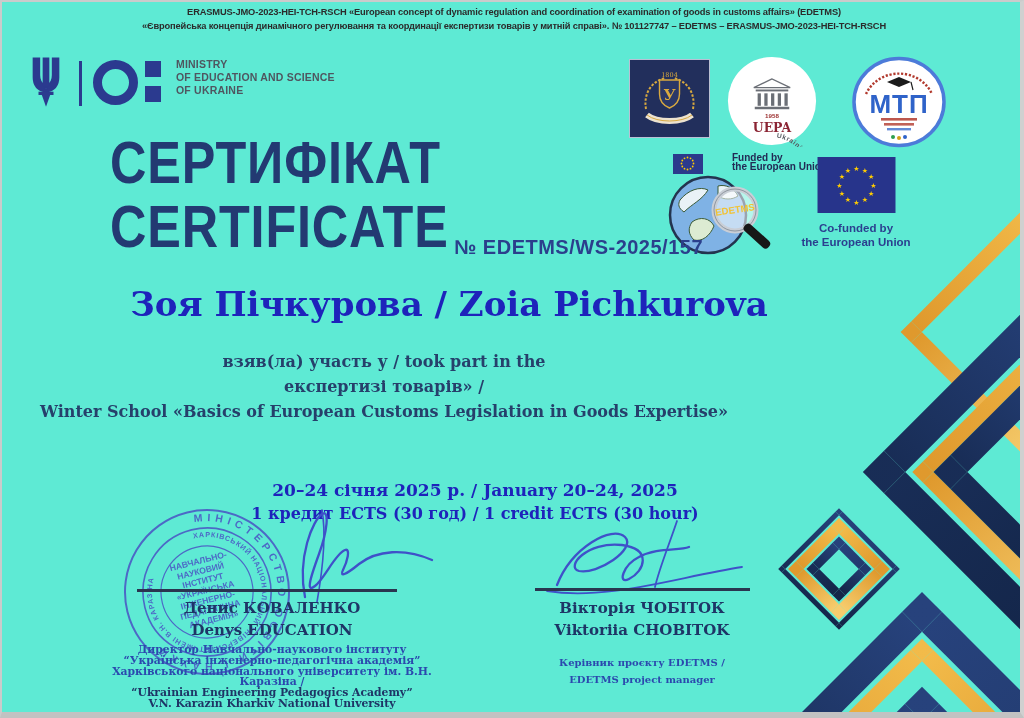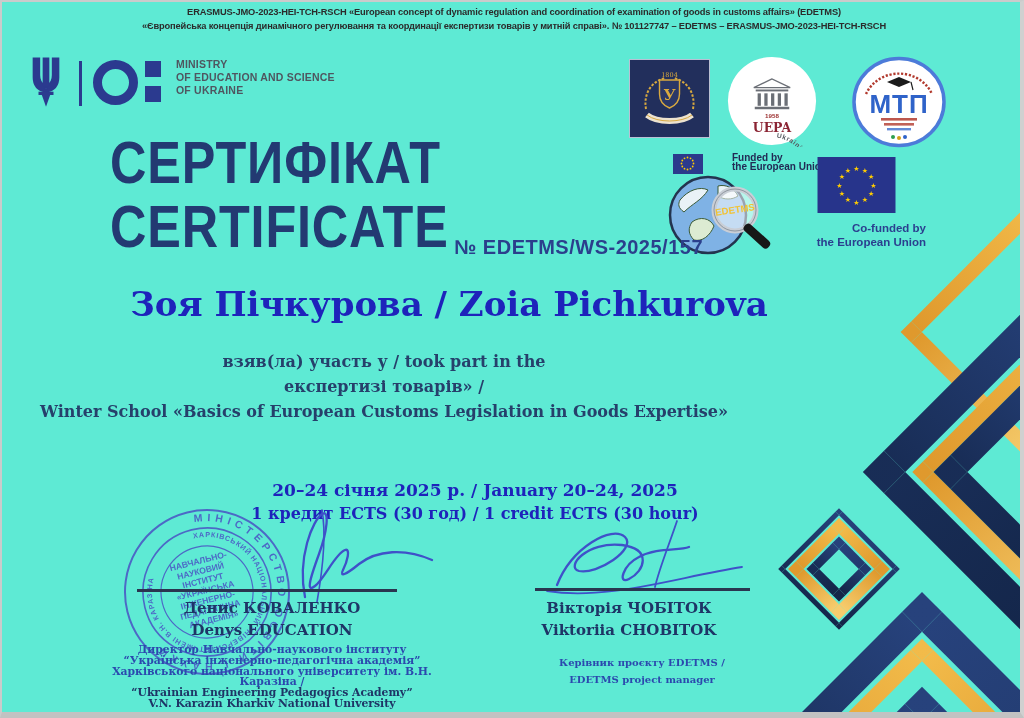--- a/index.html
+++ b/index.html
@@ -30,21 +30,21 @@
   .dates{top:478px;left:100px;width:746px;font-size:17px;color:#1e23bb;}
   .credits{top:502px;left:100px;width:746px;font-size:16px;color:#1e23bb;}
   
   .sig-line{height:2.5px;background:#2a3550;}
   .sig-names{font-size:15px;line-height:22px;color:#1e3566;}
   .roles-l{left:95px;top:643px;width:350px;font-size:10.8px;line-height:10.8px;}
   .roles-r{left:530px;top:652px;width:220px;font-size:10px;line-height:17px;color:#2b49ae;}
   .role-ua{color:#2b49ae;} .role-en{color:#1e3566;}
   
   .eu-flag-big{left:815px;top:155px;}
-  .cofunded-label{left:784px;top:219px;width:140px;font-size:11.5px;line-height:14px;font-weight:bold;color:#2b3f8f;text-align:right;}
+  .cofunded-label{left:784px;top:219px;width:140px;font-size:11.5px;line-height:14px;font-weight:bold;color:#2b3f8f;}
   .funded-label{left:730px;top:151px;font-size:10px;line-height:9px;font-weight:bold;color:#222b55;}
   
   .dia{position:absolute;transform:rotate(45deg);box-sizing:border-box;border-style:solid;}
   .dia.gold{border-image:linear-gradient(135deg,#f2bb4a,#df992d,#f6cd6e) 1;}
   .dia.navy{border-color:#1d3468;border-image:linear-gradient(160deg,#27427c,#132548) 1;}
   .stamp-wrap{left:118px;top:503px;transform:rotate(-14deg);opacity:.85;}
 </style>
 </head>
 <body>
 
@@ -245,21 +245,21 @@
   </div>
   <div class="abs roles-l serif center">
     <div class="role-ua">Директор Навчально-наукового інституту</div>
     <div class="role-ua">“Українська інженерно-педагогічна академія”</div>
     <div class="role-ua">Харківського національного університету ім. В.Н.</div>
     <div class="role-ua">Каразіна /</div>
     <div class="role-en">“Ukrainian Engineering Pedagogics Academy”</div>
     <div class="role-en">V.N. Karazin Kharkiv National University</div>
   </div>
 
-  <div class="abs sig-names serif center" style="left:517px;top:595px;width:220px;">
+  <div class="abs sig-names serif center" style="left:530px;top:595px;width:220px;">
     <div>Вікторія ЧОБІТОК</div>
     <div>Viktoriia CHOBITOK</div>
   </div>
   <div class="abs roles-r serif center">
     <div>Керівник проєкту EDETMS /</div>
     <div>EDETMS project manager</div>
   </div>
 
 </div>
 

